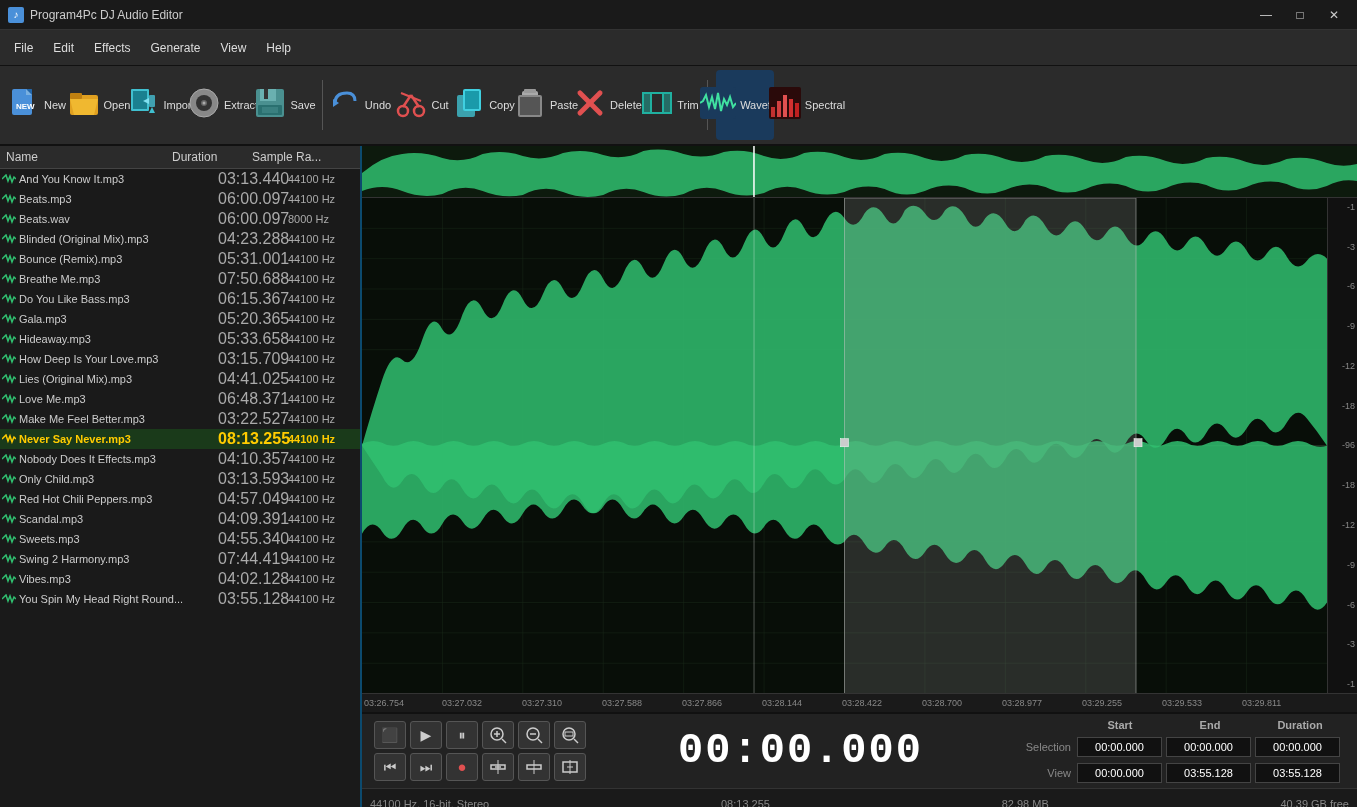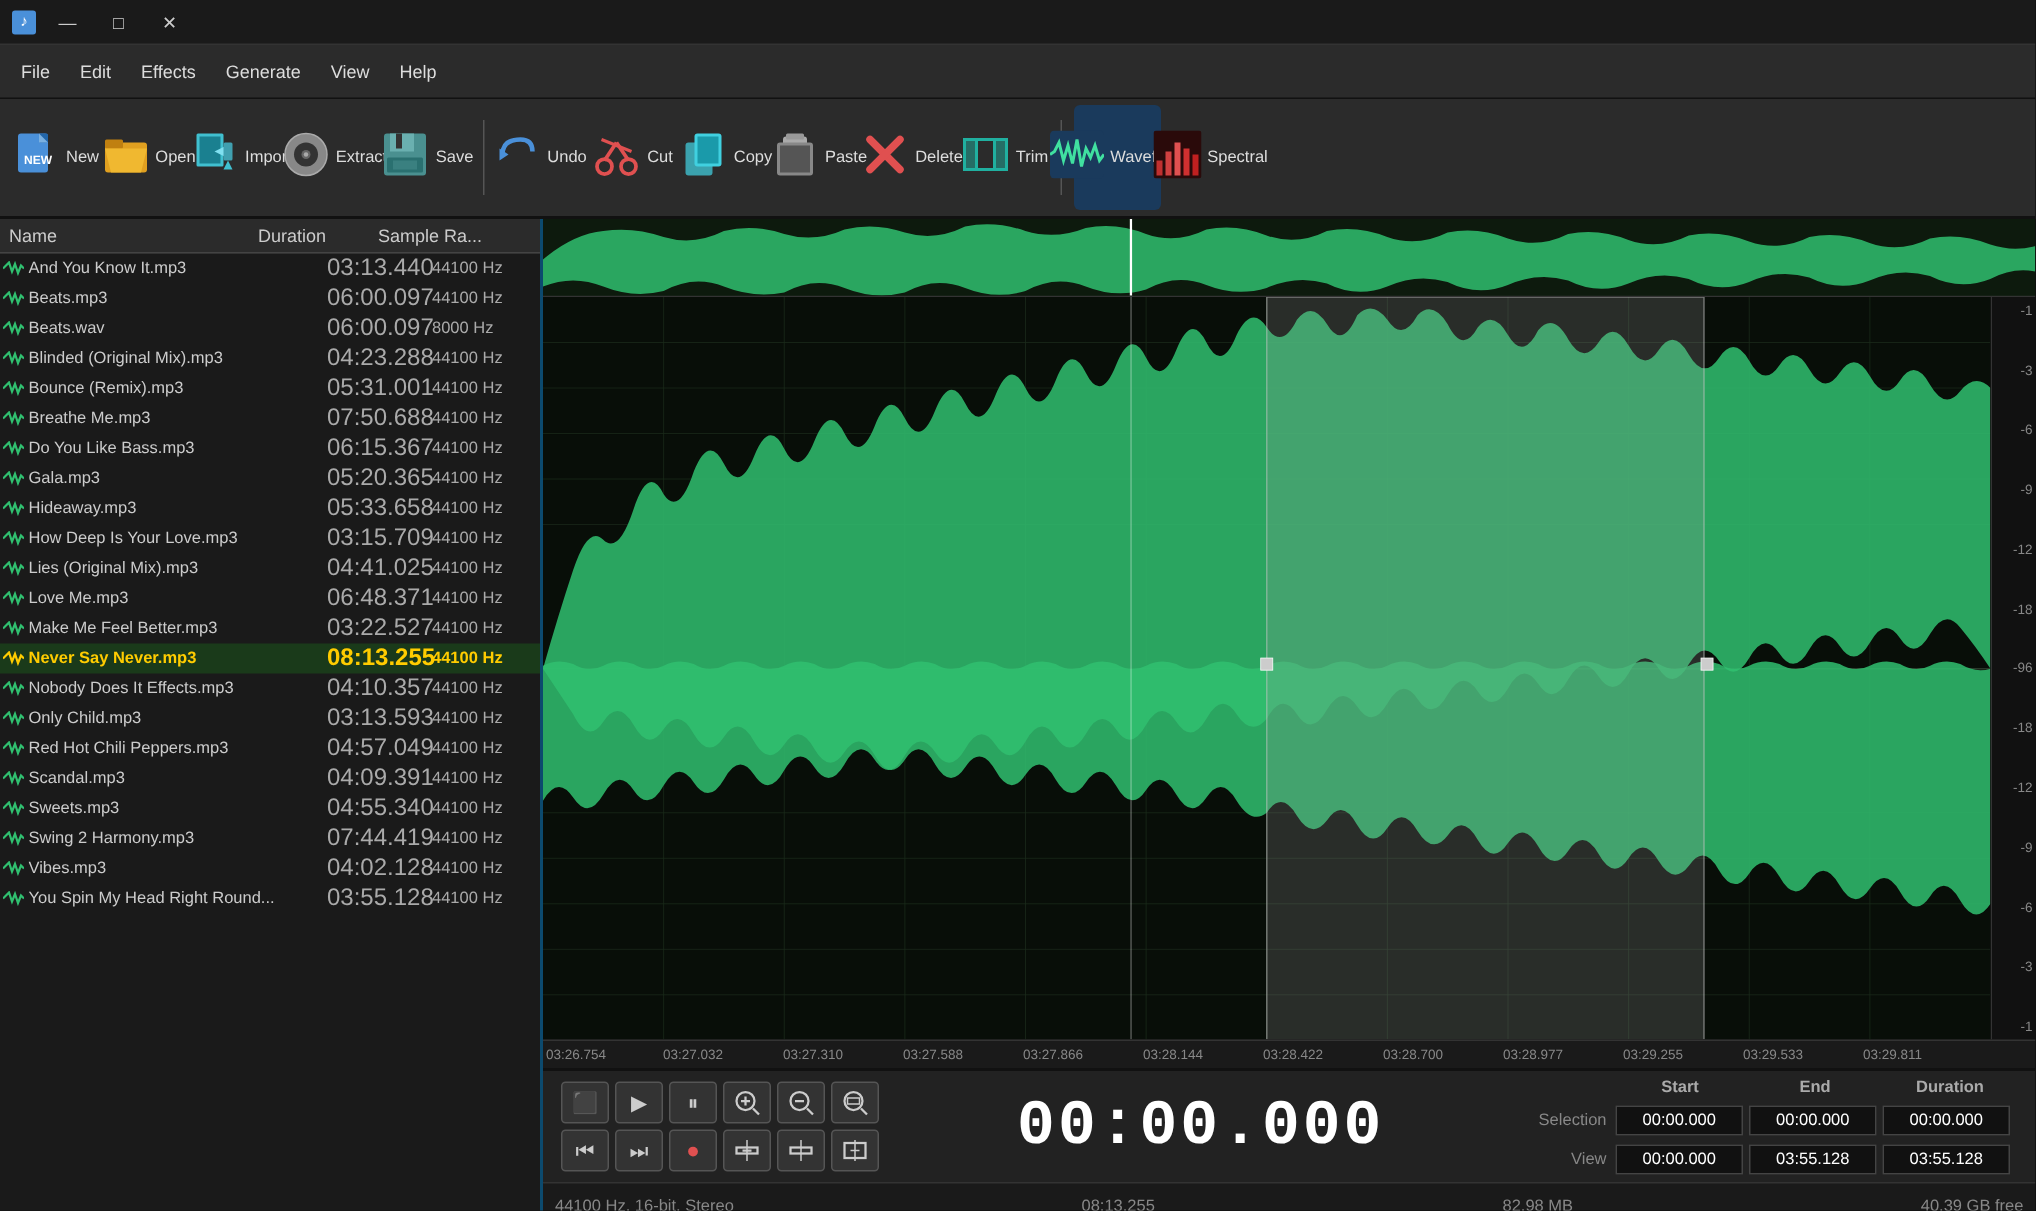--- a/index.html
+++ b/index.html
@@ -301,20 +301,21 @@
       background: #0a0f0a;
       position: relative;
       overflow: hidden;
     }
   </style>
 </head>
 <body>
 
 <div id="titlebar">
   <div class="app-icon">♪</div>
+  <span class="title-text">Program4Pc DJ Audio Editor</span>
   <div class="win-controls">
     <button class="win-btn">—</button>
     <button class="win-btn">□</button>
     <button class="win-btn close">✕</button>
   </div>
 </div>
 
 <div id="menubar">
   <span class="menu-item">File</span>
   <span class="menu-item">Edit</span>

